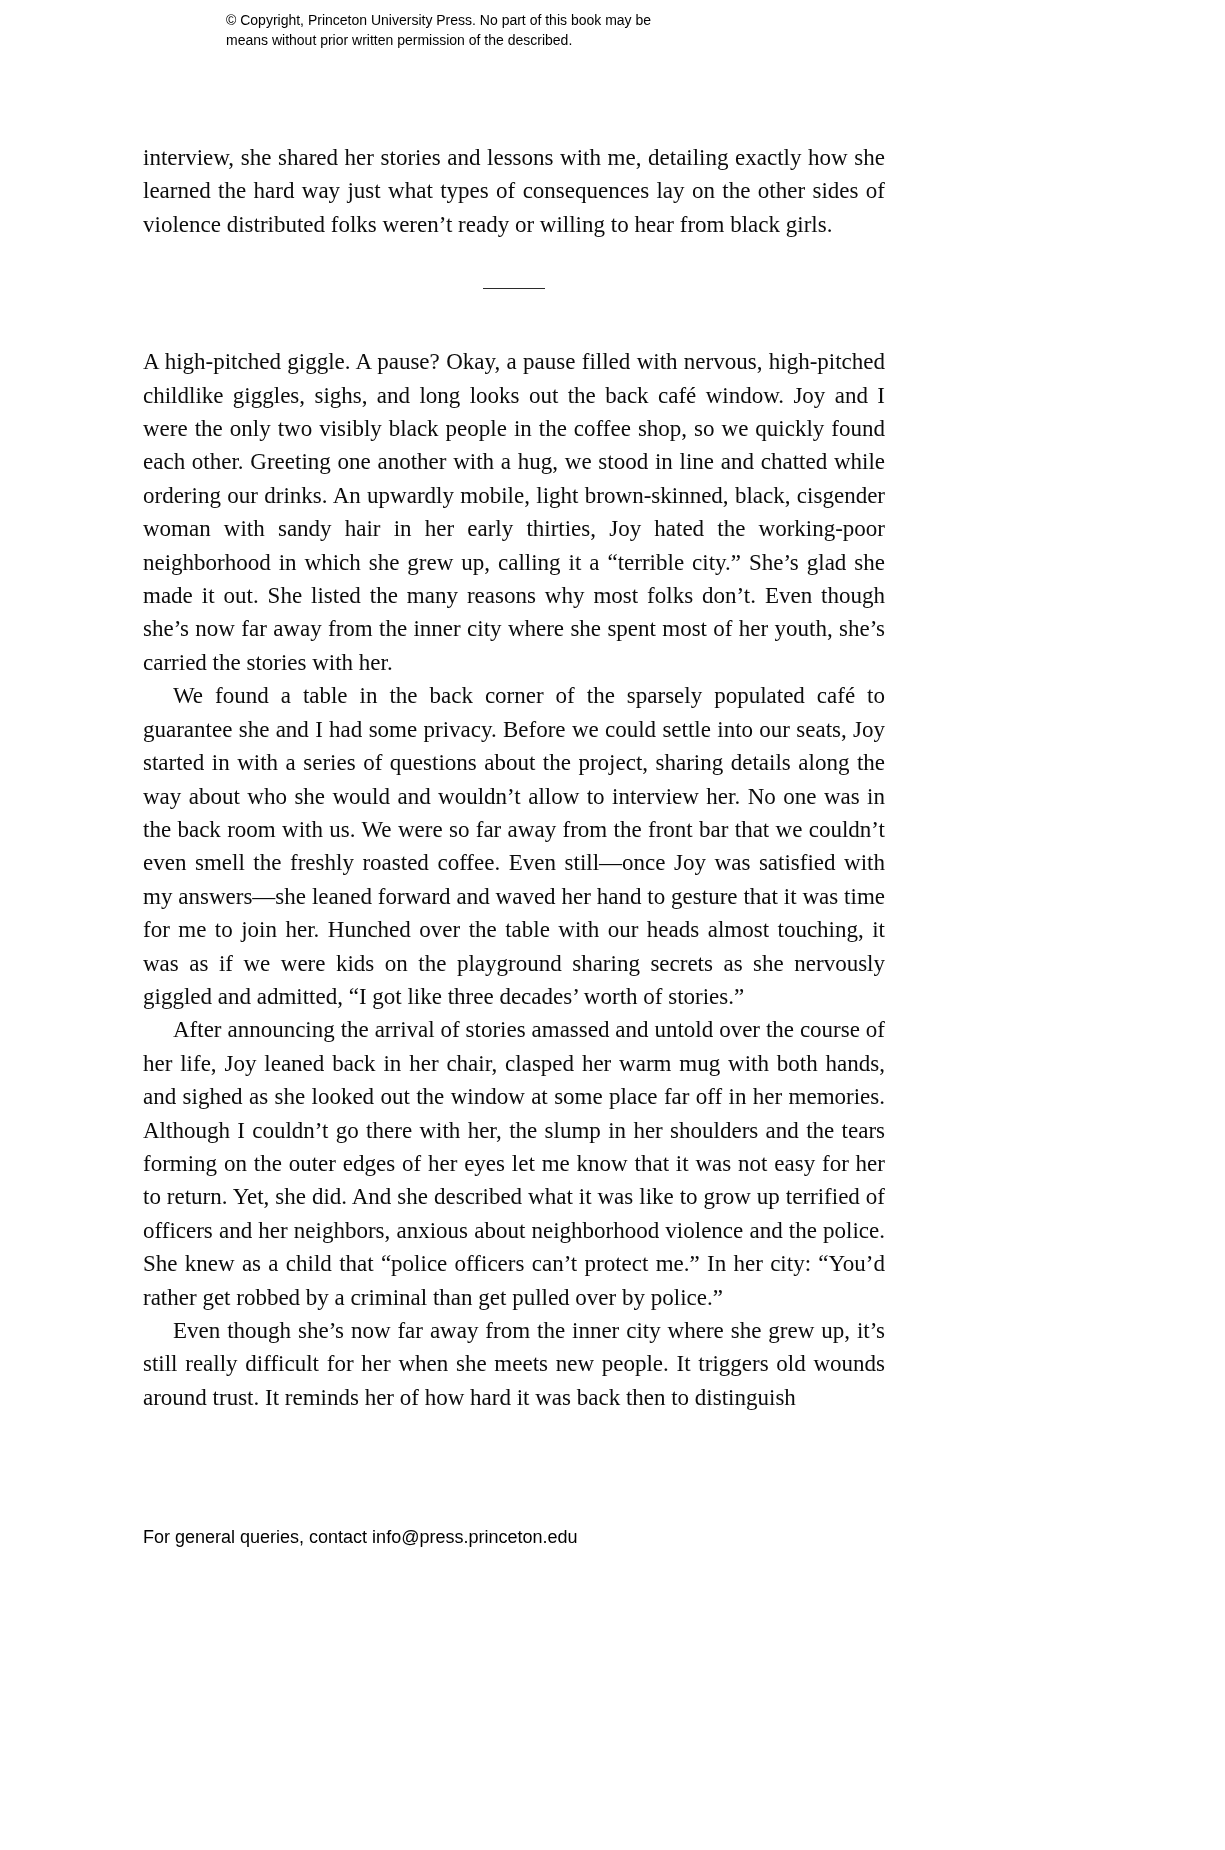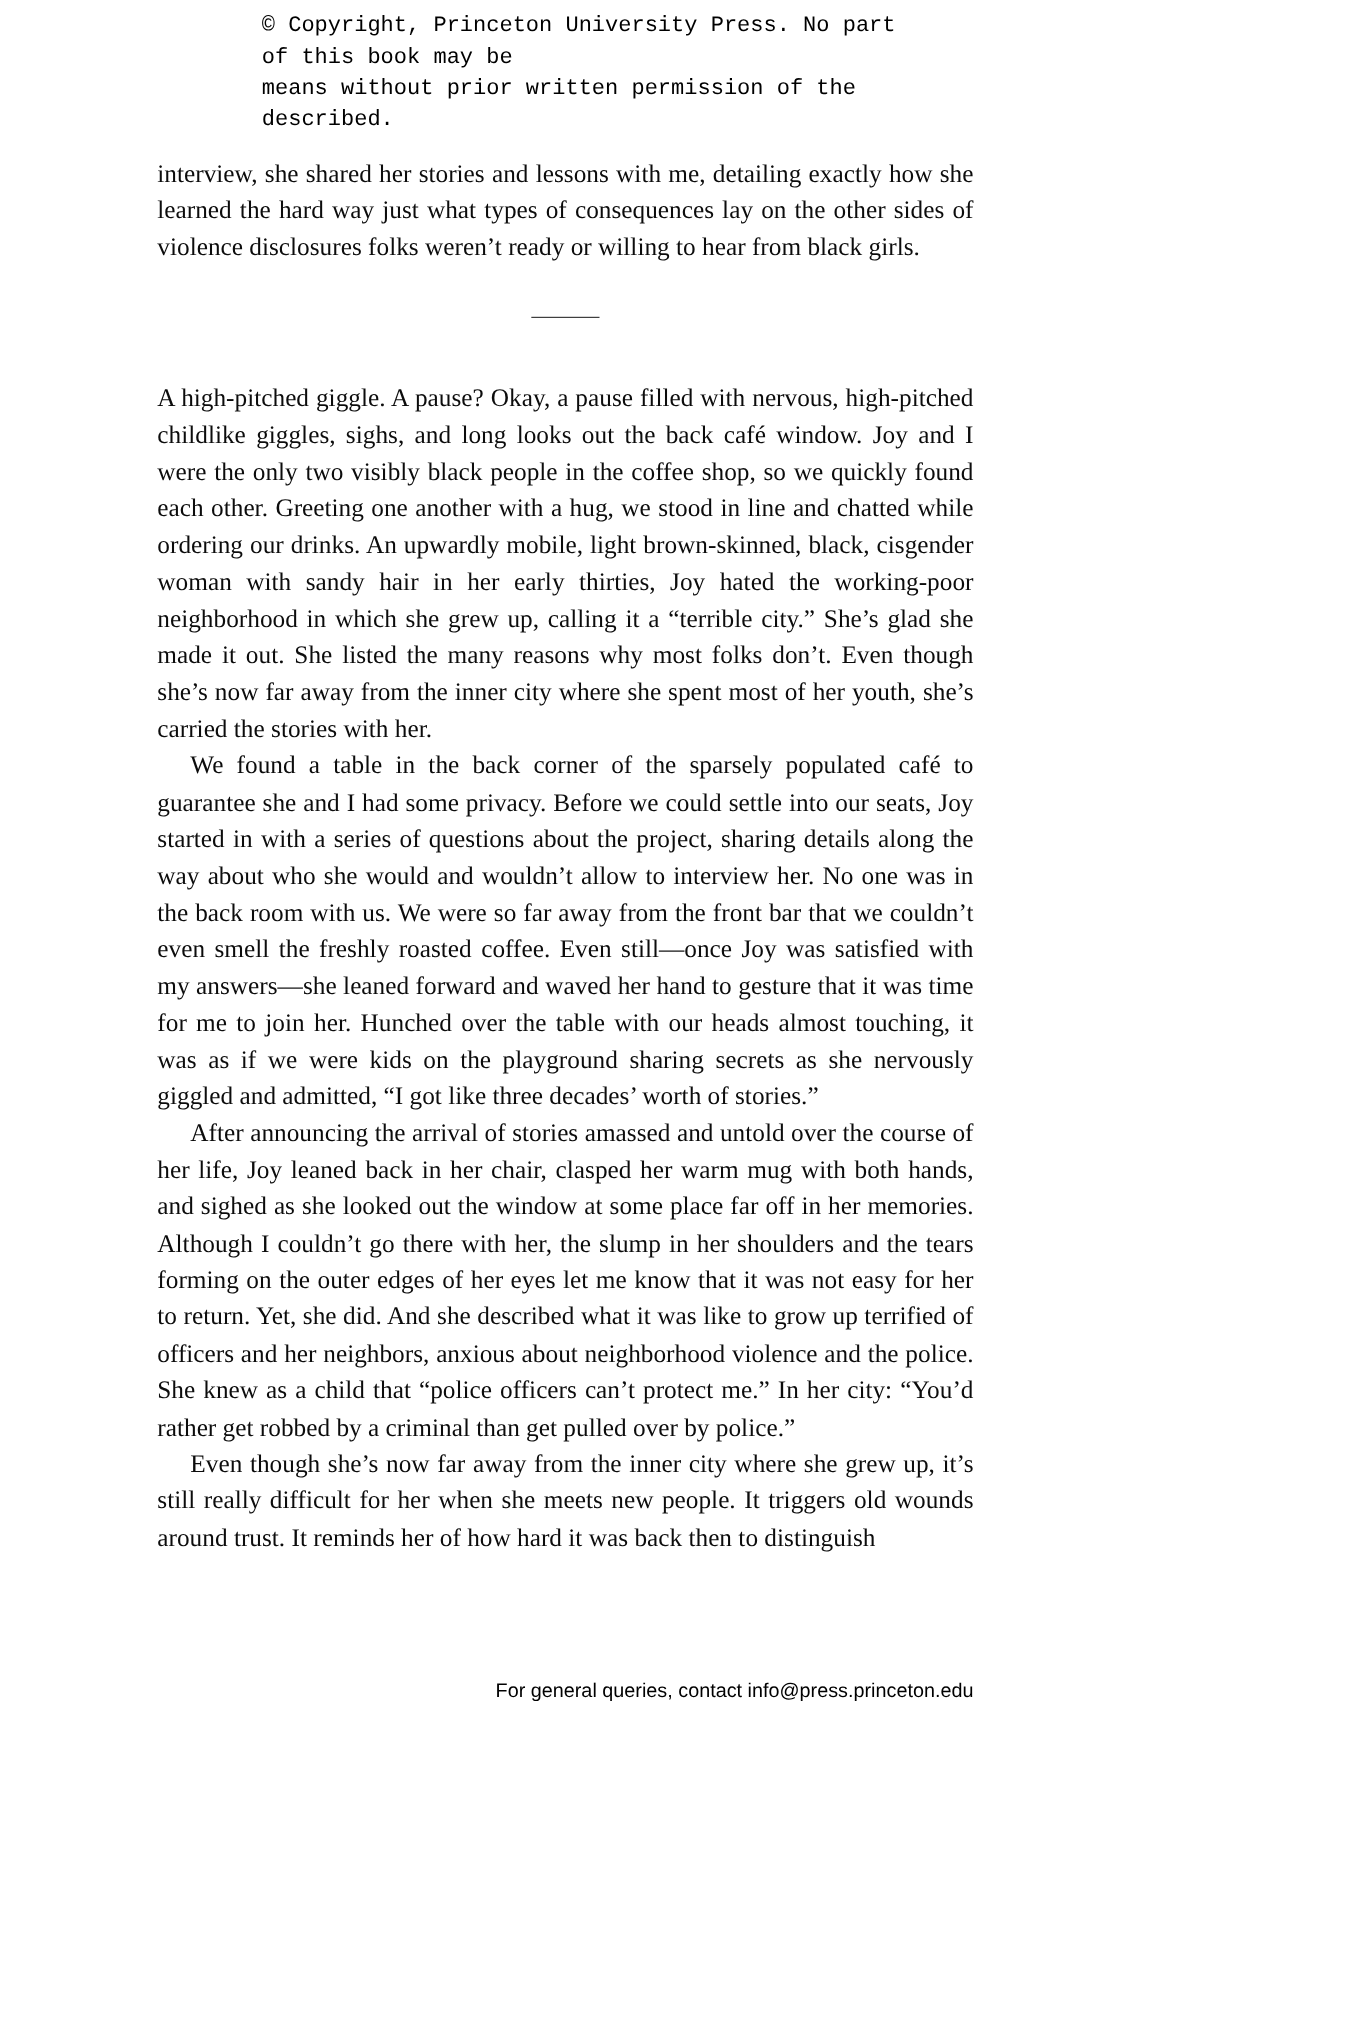--- a/index.html
+++ b/index.html
@@ -7,25 +7,25 @@
   .page {
     position: relative;
     width: 1225px;
     height: 1850px;
     background: #ffffff;
     color: #0a0a0a;
     overflow: hidden;
   }
   .copyright {
     position: absolute;
-    left: 238px;
+    left: 226px;
     top: 10px;
     width: 610px;
-    font-family: Liberation Mono, monospace;
-    font-size: 20px;
+    font-family: Liberation Sans, sans-serif;
+    font-size: 14px;
     line-height: 1.43;
     color: #000000;
   }
   .copyright .cline { display: block; }
   .running-head {
     position: absolute;
     left: 143px;
     top: 97px;
     width: 742px;
     text-align: center;
@@ -55,40 +55,40 @@
     width: 62px;
     height: 0;
     border-top: 1.6px solid #2b2b2b;
     margin: 47px auto 56px auto;
   }
   .footer {
     position: absolute;
     left: 143px;
     top: 1527px;
     width: 742px;
-    text-align: right;
+    text-align: left;
     font-family: "Liberation Sans", sans-serif;
     font-size: 18px;
     color: #000000;
   }
 </style>
 </head>
 <body>
 
 <div class="page">
 
   <header class="copyright">
     <span class="cline">© Copyright, Princeton University Press. No part of this book may be</span>
     <span class="cline">means without prior written permission of the described.</span>
   </header>
 
 
   <main class="body-text">
 
-    <p class="para">interview, she shared her stories and lessons with me, detailing exactly how she learned the hard way just what types of consequences lay on the other sides of violence disclosures folks weren’t ready or willing to hear from black girls.</p>
+    <p class="para">interview, she shared her stories and lessons with me, detailing exactly how she learned the hard way just what types of consequences lay on the other sides of violence distributed folks weren’t ready or willing to hear from black girls.</p>
 
     <div class="section-break"></div>
 
     <p class="para"><span>A high-pitched giggle. A pause? </span><span class="it">Okay, a pause filled with nervous, high-pitched childlike giggles, sighs, and long looks out the back café window.</span><span> Joy and I were the only two visibly black people in the coffee shop, so we quickly found each other. Greeting one another with a hug, we stood in line and chatted while ordering our drinks. An upwardly mobile, light brown-skinned, black, cisgender woman with sandy hair in her early thirties, Joy hated the working-poor neighborhood in which she grew up, calling it a “terrible city.” She’s glad she made it out. She listed the many reasons why most folks don’t. Even though she’s now far away from the inner city where she spent most of her youth, she’s carried the stories with her.</span></p>
 
     <p class="para indent">We found a table in the back corner of the sparsely populated café to guarantee she and I had some privacy. Before we could settle into our seats, Joy started in with a series of questions about the project, sharing details along the way about who she would and wouldn’t allow to interview her. No one was in the back room with us. We were so far away from the front bar that we couldn’t even smell the freshly roasted coffee. Even still—once Joy was satisfied with my answers—she leaned forward and waved her hand to gesture that it was time for me to join her. Hunched over the table with our heads almost touching, it was as if we were kids on the playground sharing secrets as she nervously giggled and admitted, “I got like three decades’ worth of stories.”</p>
 
     <p class="para indent"><span>After announcing the arrival of stories amassed and untold over the course of her life, Joy leaned back in her chair, clasped her warm mug with both hands, and sighed as she looked out the window at some place far off in her memories. Although I couldn’t go there with her, the slump in her shoulders and the tears forming on the outer edges of her eyes let me know that it was not easy for her to return. Yet, she did. And she described what it was like to grow up terrified of officers and her neighbors, anxious about neighborhood violence </span><span class="it">and</span><span> the police. She knew as a child that “police officers can’t protect me.” In her city: “You’d rather get robbed by a criminal than get pulled over by police.”</span></p>
 
     <p class="para indent">Even though she’s now far away from the inner city where she grew up, it’s still really difficult for her when she meets new people. It triggers old wounds around trust. It reminds her of how hard it was back then to distinguish</p>

